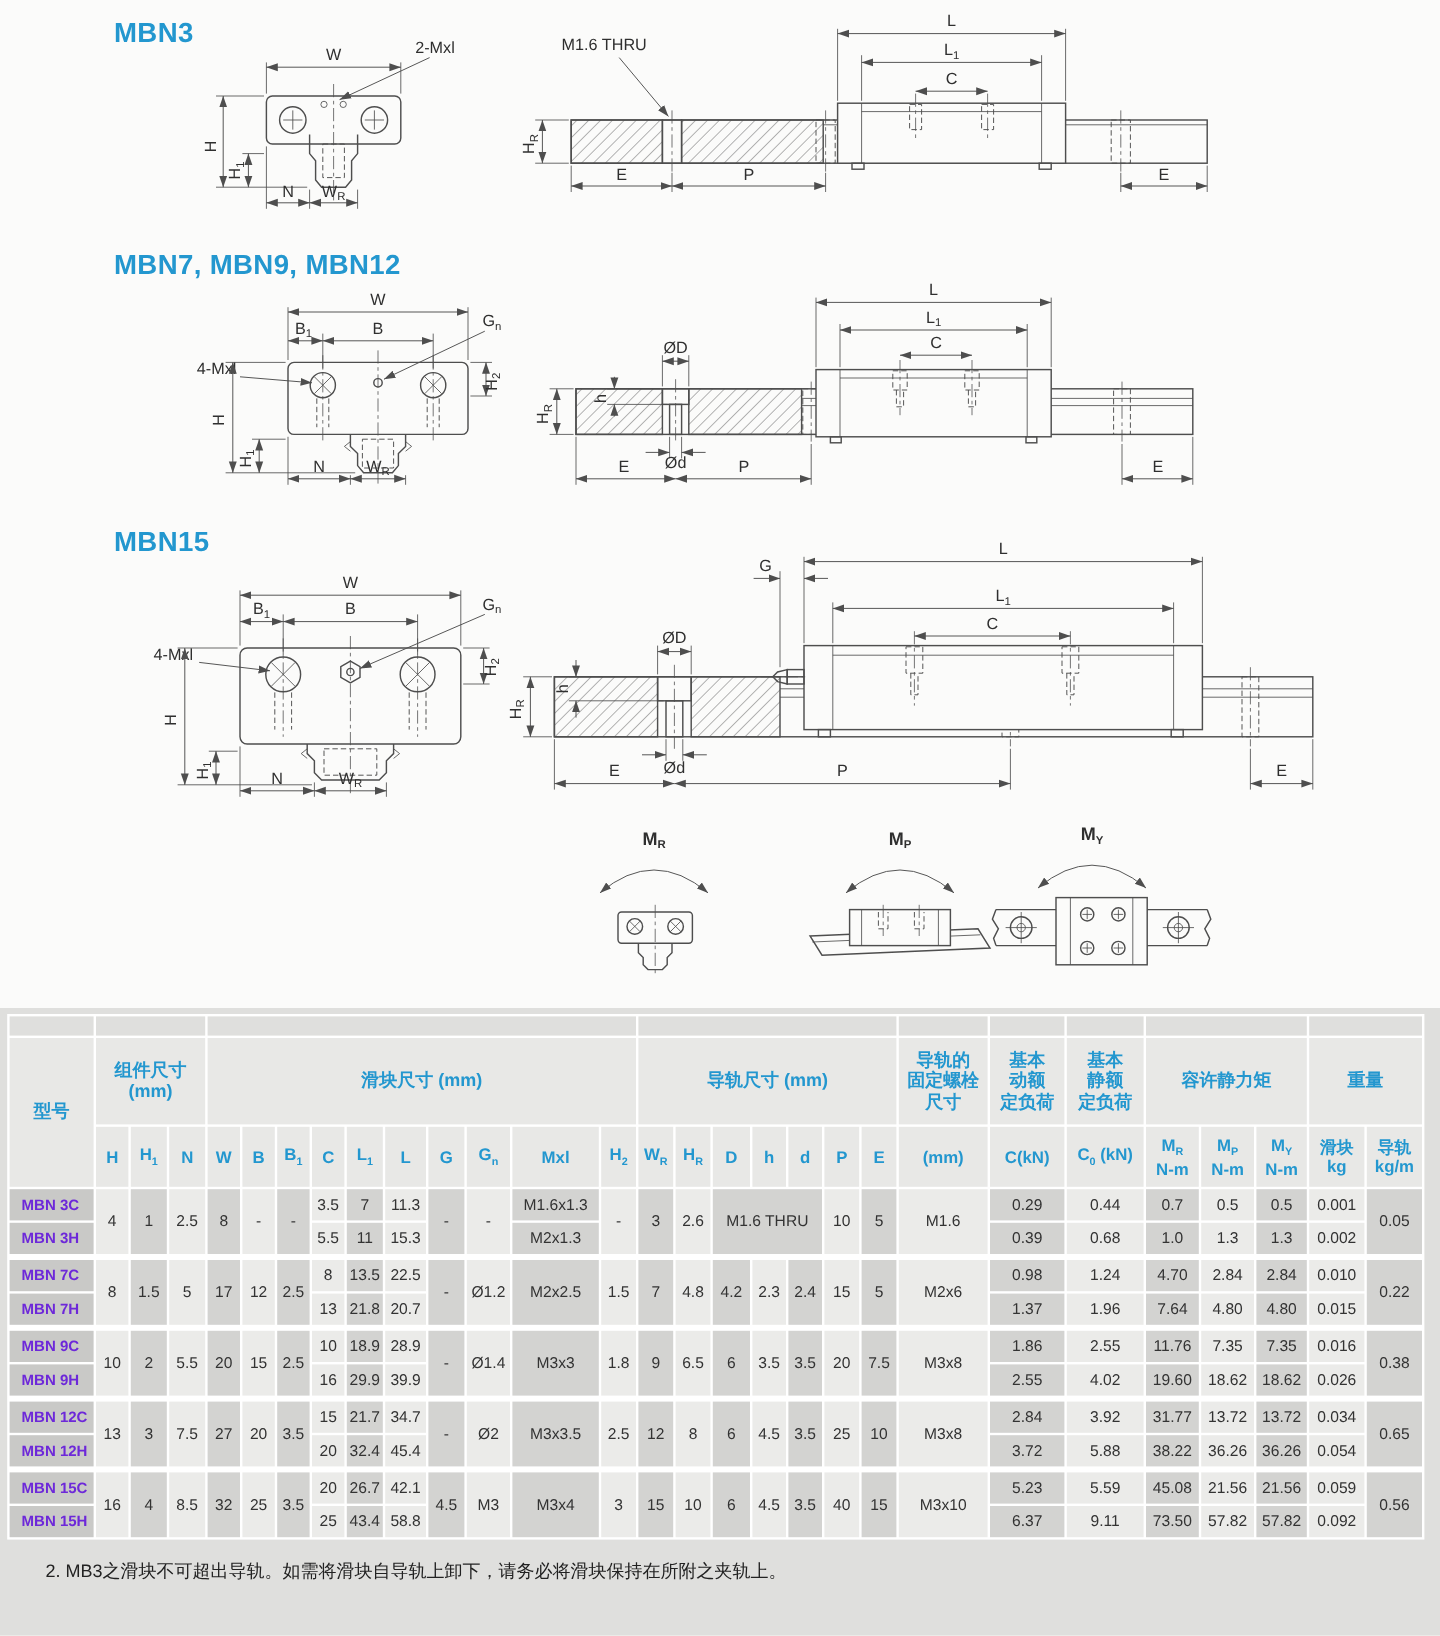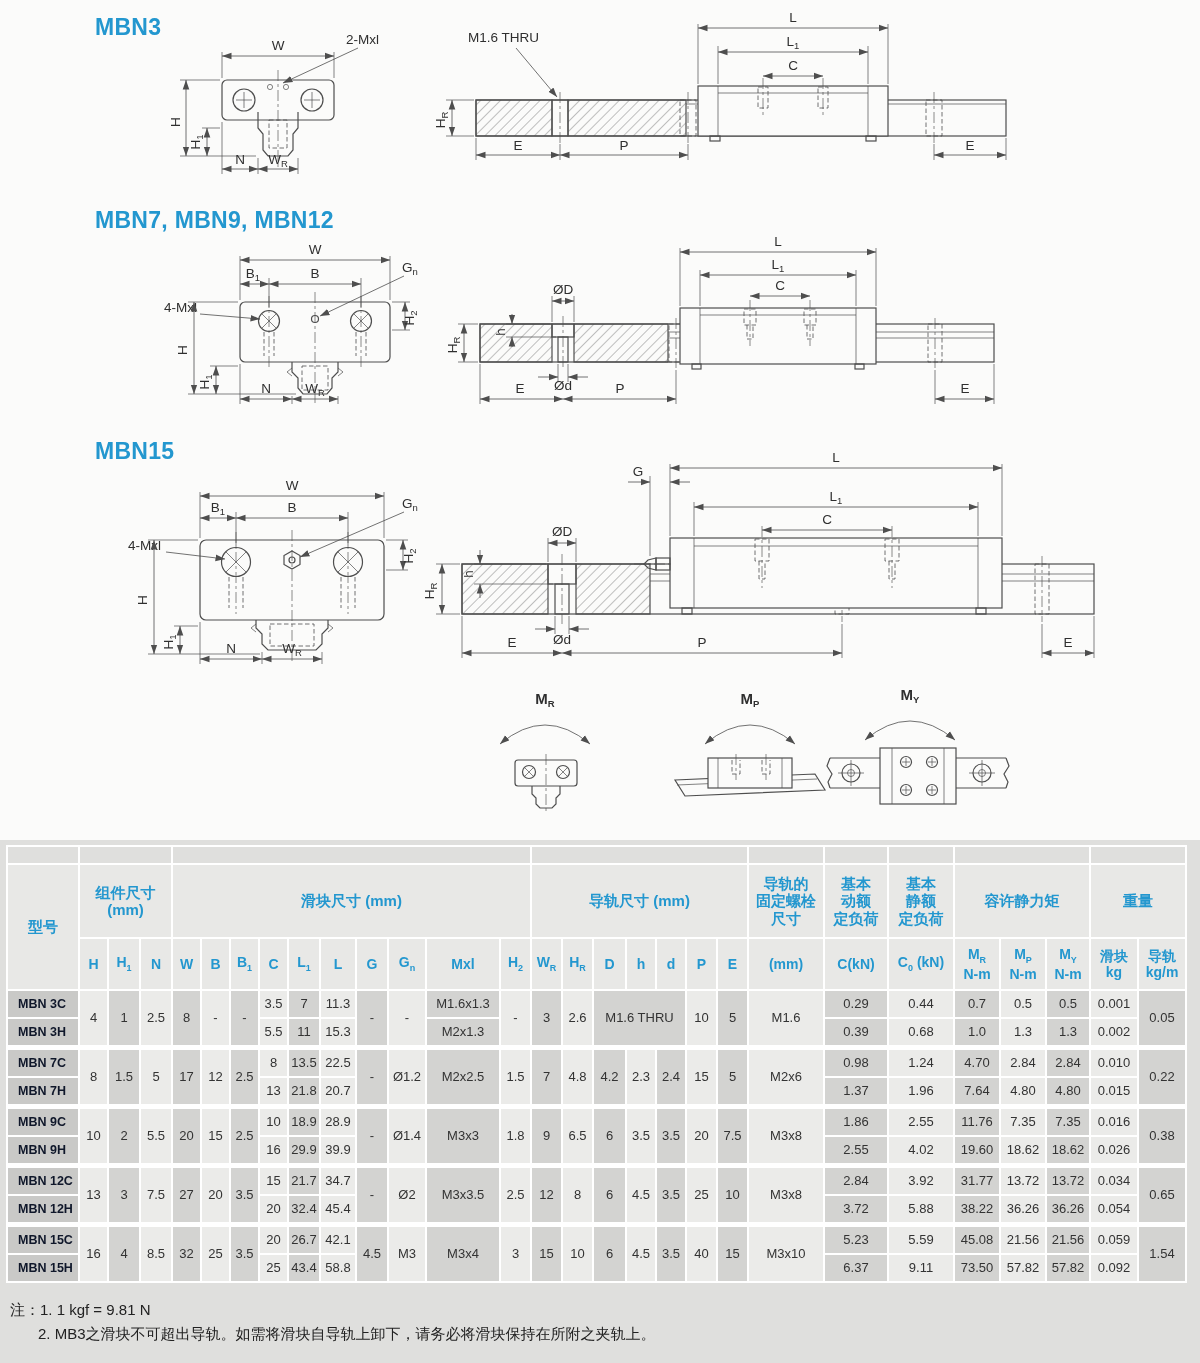--- a/index.html
+++ b/index.html
@@ -27,21 +27,21 @@
   th,td{padding:0;margin:0;text-align:center;vertical-align:middle;
         font-size:13px;color:#333;line-height:1.15;}
   tr.strip th{height:16px;background:var(--band,#dfdfdd);}
   .c-h{background:var(--hbg,#e8e8e6);color:var(--accent,#2ba2da);font-weight:bold;}
   tr.g1 th.c-h{height:72px;font-size:15px;}
   tr.g2 th.c-h{height:50px;font-size:14px;}
   th.model-h{font-size:15px;text-align:center;}
   td.c-l{background:var(--cl,#ebebe9);}
   td.c-d{background:var(--cd,#d3d3d1);}
   td.c-m{background:var(--cm,#c9c9c7);text-align:left;padding-left:10px;
-         font-weight:bold;font-size:12.5px;color:#0f172a;}
+         font-weight:bold;font-size:12.5px;color:#6d28d9;}
   tbody td{height:26px;}
   tr.sp td{height:1px;background:transparent;padding:0;}
   sub{font-size:9px;}
   .notes{position:absolute;left:10px;top:1298px;font-size:15px;color:#222;
          line-height:1.6;}
   .notes .l2{padding-left:28px;}
 </style>
 </head>
 <body>
 
@@ -770,33 +770,32 @@
         <td rowspan="2" class="c-d">3.5</td>
         <td rowspan="2" class="c-l">40</td>
         <td rowspan="2" class="c-d">15</td>
         <td rowspan="2" class="c-l">M3x10</td>
         <td class="c-d">5.23</td>
         <td class="c-l">5.59</td>
         <td class="c-d">45.08</td>
         <td class="c-l">21.56</td>
         <td class="c-d">21.56</td>
         <td class="c-l">0.059</td>
-        <td rowspan="2" class="c-d">1.54</td>
+        <td rowspan="2" class="c-d">0.56</td>
       </tr>
       <tr>
         <td class="c-m">MBN 15H</td>
         <td class="c-l">25</td>
         <td class="c-d">43.4</td>
         <td class="c-l">58.8</td>
         <td class="c-d">6.37</td>
         <td class="c-l">9.11</td>
         <td class="c-d">73.50</td>
         <td class="c-l">57.82</td>
         <td class="c-d">57.82</td>
         <td class="c-l">0.092</td>
       </tr>
     </tbody>
 </table>
 
 <div class="notes">
-  <div><span>注：</span><span>1. 1 kgf = 9.81 N</span></div>
   <div class="l2">2. MB3之滑块不可超出导轨。如需将滑块自导轨上卸下，请务必将滑块保持在所附之夹轨上。</div>
 </div>
 
 </body></html>

